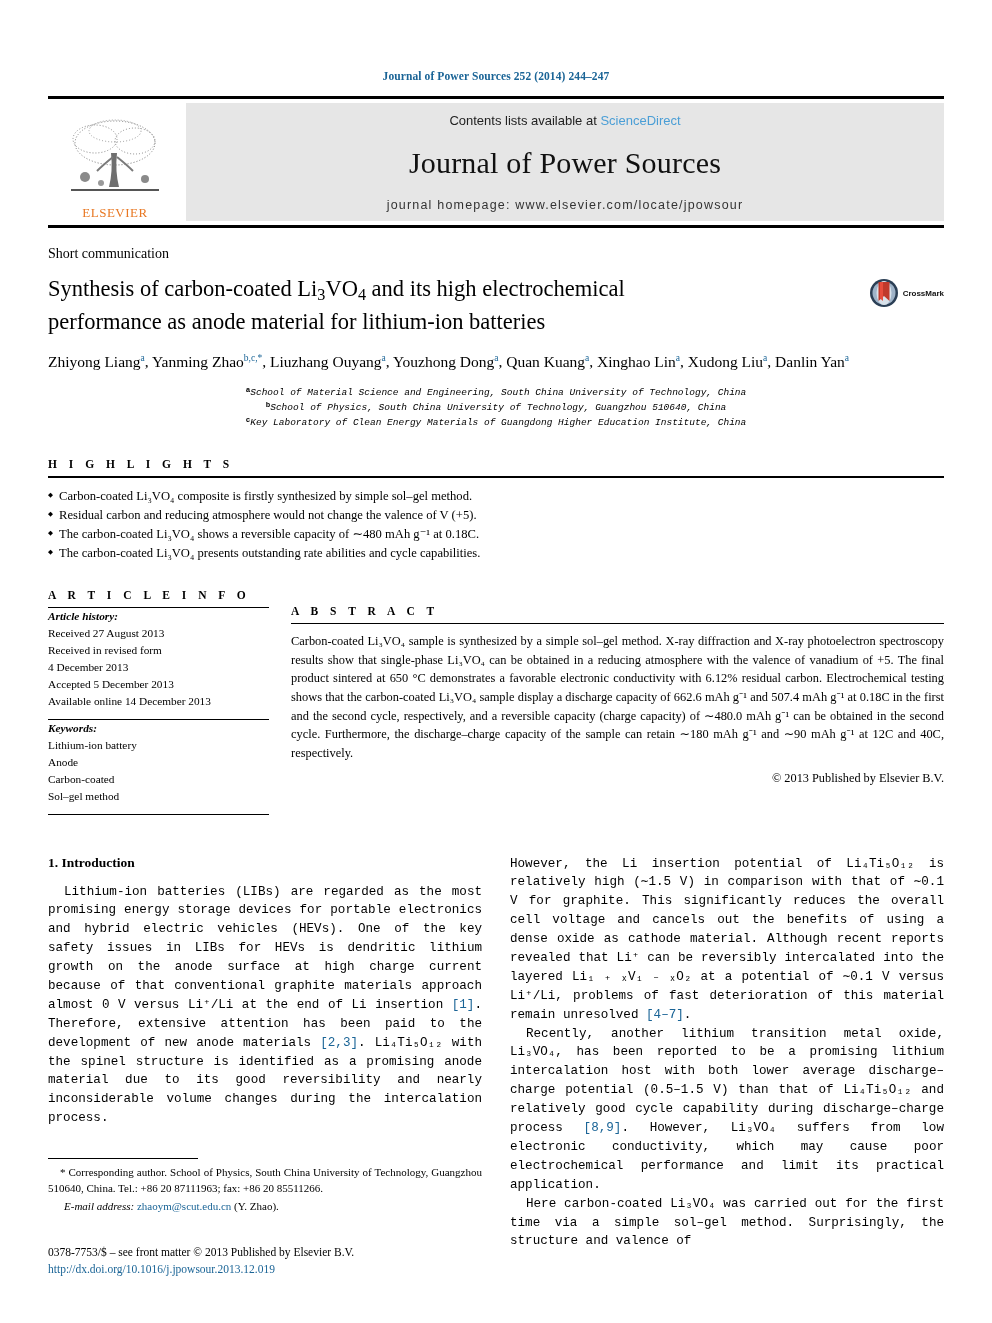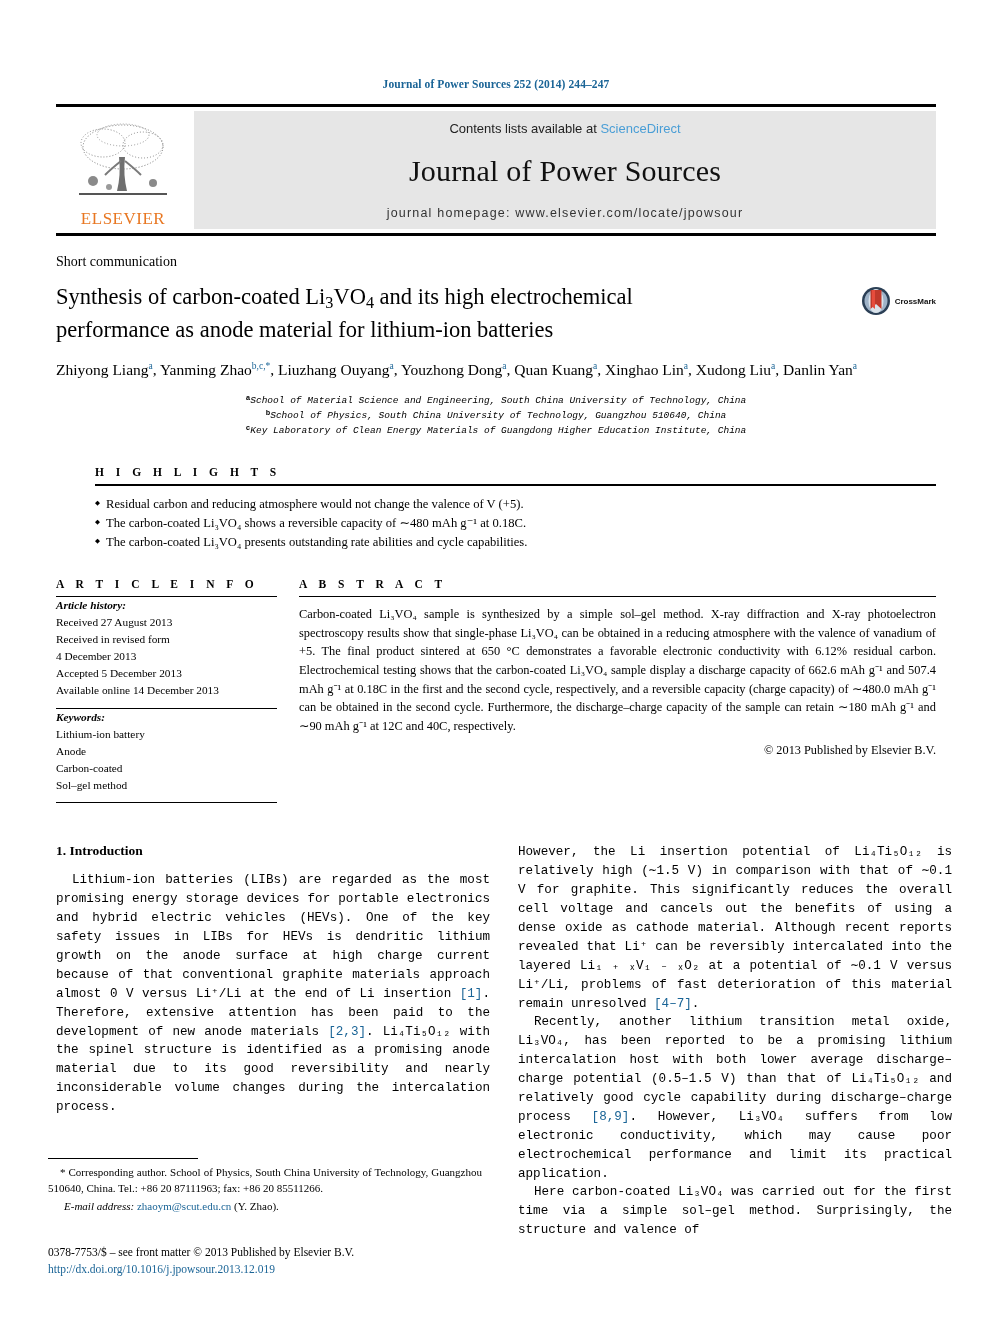--- a/index.html
+++ b/index.html
@@ -7,21 +7,21 @@
   body {
     width: 992px;
     height: 1323px;
     background: #ffffff;
     font-family: "Liberation Serif", "DejaVu Serif", serif;
     color: #000000;
     position: relative;
     overflow: hidden;
   }
 
-  .page { position: relative; width: 992px; height: 1323px; padding: 8px; }
+  .page { position: relative; width: 992px; height: 1323px; padding: 0; }
 
   
   .running-head {
     text-align: center;
     color: #1a6496;
     font-size: 11.5px;
     font-weight: bold;
     padding-top: 70px;
     letter-spacing: .1px;
   }
@@ -41,21 +41,21 @@
     display: flex;
     flex-direction: column;
     align-items: center;
     justify-content: flex-end;
     padding-bottom: 2px;
   }
   .tree-svg { display:block; }
   .elsevier-word {
     font-family: "Liberation Serif", serif;
     color: #E87722;
-    font-size: 17px;
+    font-size: 13px;
     letter-spacing: .5px;
     line-height: 1;
     margin-top: 1px;
   }
   .masthead-center {
     flex: 1 1 auto;
     background: #e6e6e6;
     display: flex;
     flex-direction: column;
     justify-content: space-between;
@@ -157,40 +157,40 @@
   }
   .affiliations sup { font-style: normal; font-weight: bold; font-size: 7.5px; }
 
   
   .section-head {
     font-family: "Liberation Serif", serif;
     font-weight: bold;
     font-size: 11.5px;
     letter-spacing: 4.5px;
   }
-  .highlights { margin-top: 28px; margin-left: 39px; }
+  .highlights { margin-top: 28px; }
   .highlights .section-head { margin-bottom: 6px; }
   .hl-list { margin: 9px 0 0 0; padding: 0; list-style: none; }
   .hl-list li {
     font-family: "Liberation Serif", serif;
     font-size: 12.6px;
     line-height: 1.52;
     position: relative;
     padding-left: 11px;
   }
   .hl-list li:before {
     content: "\25C6";
     position: absolute; left: 0; top: 0px;
     font-size: 6.5px; line-height: 2.6;
   }
 
   
   .info-abs { display: flex; margin-top: 26px; }
   .col-info { width: 243px; flex: 0 0 243px; padding-right: 22px; }
-  .col-abs  { flex: 1 1 auto; }
+  .col-abs  { flex: 1 1 auto; margin-top: 16px; }
   .col-info .section-head, .col-abs .section-head { margin-bottom: 6px; }
   .sub-rule { border-top: 1.6px solid #000; margin-top: 3px; }
   .info-block { font-family: "Liberation Serif", serif; font-size: 11.3px; line-height: 1.5; }
   .info-block .it { font-style: italic; font-weight: bold; }
   .abs-body {
     font-family: "Liberation Serif", serif;
     font-size: 12.4px;
     line-height: 1.5;
     text-align: justify;
     margin-top: 8px;
@@ -307,20 +307,21 @@
     <div class="affiliations">
         <div><sup>a</sup>School of Material Science and Engineering, South China University of Technology, China</div>
         <div><sup>b</sup>School of Physics, South China University of Technology, Guangzhou 510640, China</div>
         <div><sup>c</sup>Key Laboratory of Clean Energy Materials of Guangdong Higher Education Institute, China</div>
       </div>
 
     <div class="highlights">
       <div class="section-head">H I G H L I G H T S</div>
       <div class="rule-med"></div>
       <ul class="hl-list">
+          <li>Carbon-coated Li₃VO₄ composite is firstly synthesized by simple sol–gel method.</li>
           <li>Residual carbon and reducing atmosphere would not change the valence of V (+5).</li>
           <li>The carbon-coated Li₃VO₄ shows a reversible capacity of ∼480 mAh g⁻¹ at 0.18C.</li>
           <li>The carbon-coated Li₃VO₄ presents outstanding rate abilities and cycle capabilities.</li>
         </ul>
     </div>
 
     <div class="info-abs">
 
       <div class="col-info">
         <div class="section-head">A R T I C L E   I N F O</div>

